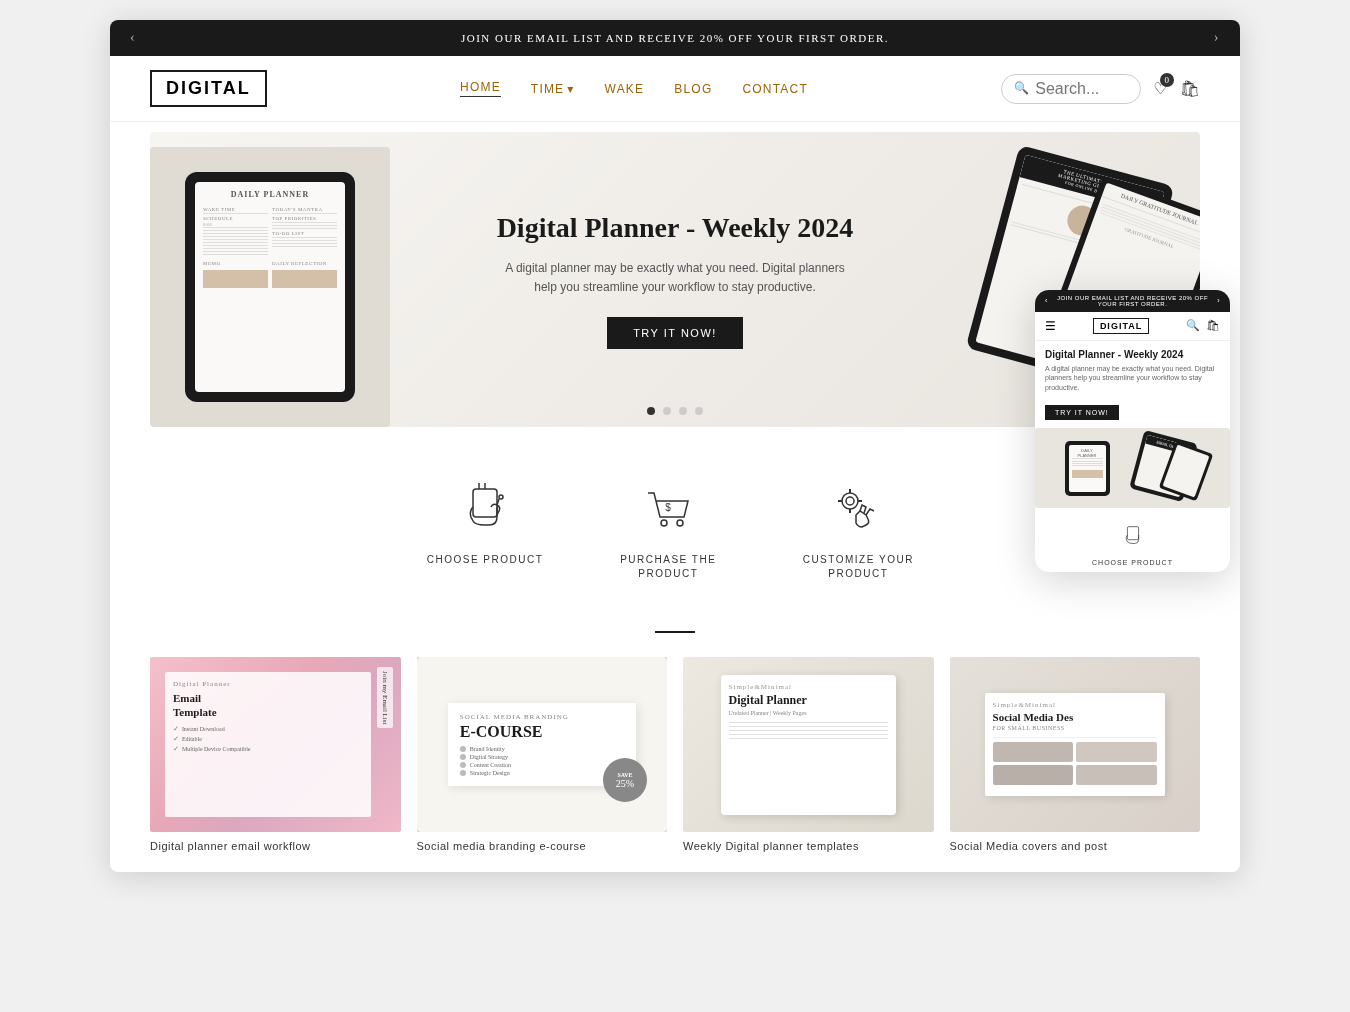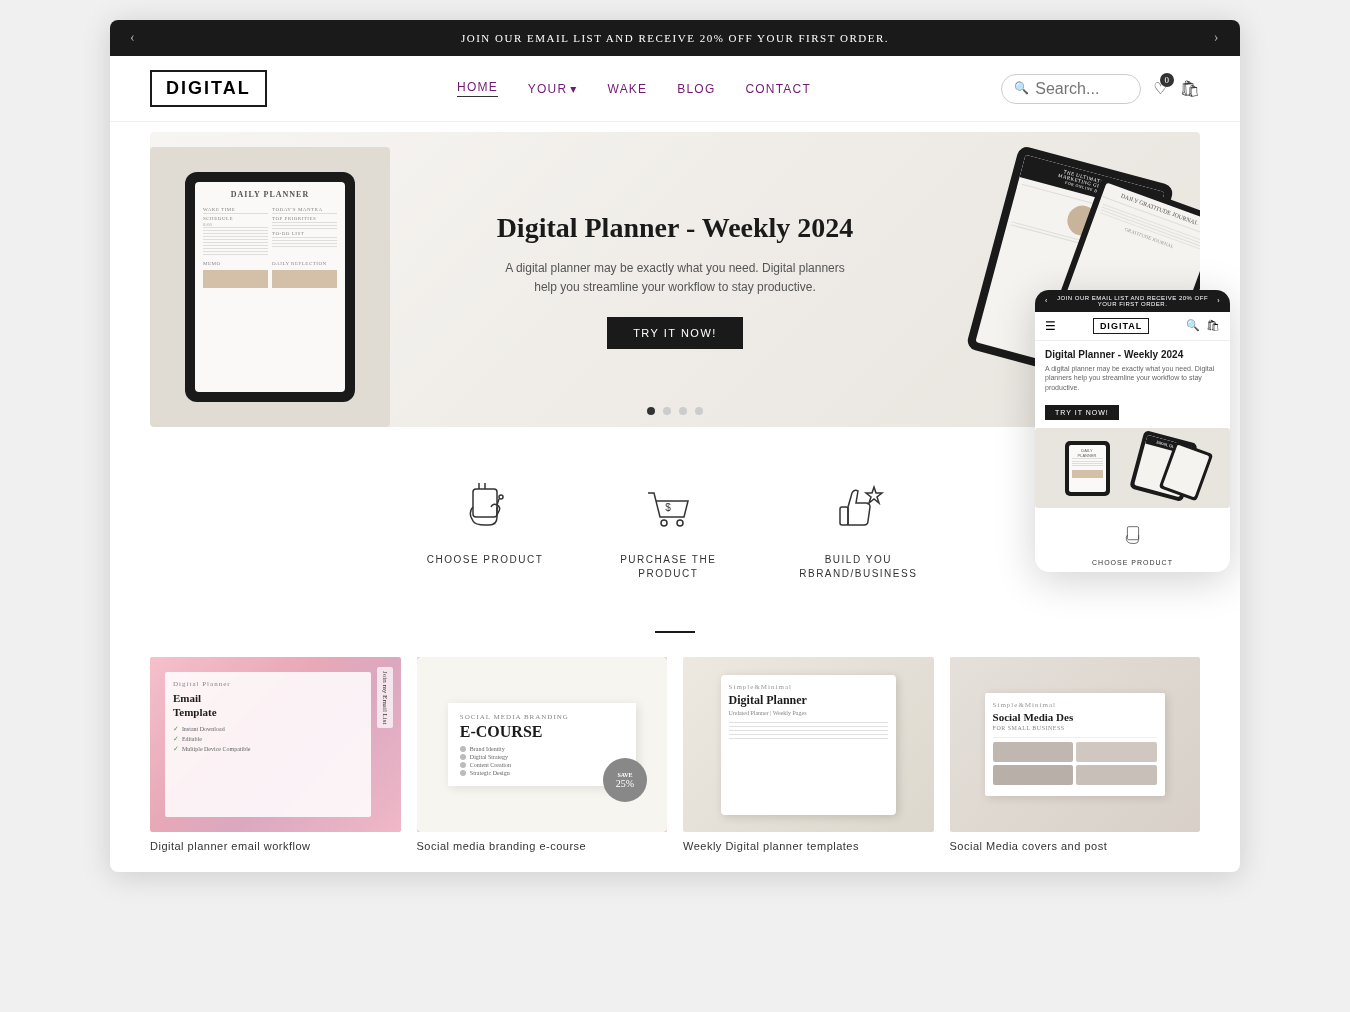--- a/index.html
+++ b/index.html
@@ -57,21 +57,21 @@
     .nav {
       display: flex;
       gap: 30px;
       align-items: center;
       font-size: 12px;
       letter-spacing: 1.2px;
       font-family: Arial, sans-serif;
     }
     .nav a {
       text-decoration: none;
-      color: #701a75;
+      color: #a16207;
       cursor: pointer;
     }
     .nav a.active {
       border-bottom: 1.5px solid #333;
       padding-bottom: 2px;
     }
     .nav .shop-link {
       display: flex;
       align-items: center;
       gap: 3px;
@@ -502,21 +502,21 @@
     <span class="arrow">‹</span>
     <span>JOIN OUR EMAIL LIST AND RECEIVE 20% OFF YOUR FIRST ORDER.</span>
     <span class="arrow">›</span>
   </div>
 
   <div class="header">
     <div class="logo">DIGITAL</div>
     <nav class="nav">
       <a class="active">HOME</a>
       <a class="shop-link">
-        <span>YOUR</span>
+        <span>TIME</span>
         <span>▾</span>
       </a>
       <a>WAKE</a>
       <a>BLOG</a>
       <a>CONTACT</a>
     </nav>
     <div class="header-icons">
       <div class="search-box">
         <span>🔍</span>
         <input type="text" style="border: none; outline: none; font-size: 16px; width: 100px;" placeholder="Search...">
@@ -647,33 +647,39 @@
           <svg viewBox="0 0 60 60" fill="none" stroke="#333" stroke-width="1.5">
             <path d="M10 14 L16 14 L22 38 L46 38 L50 22 L18 22" stroke="#333" stroke-width="1.5" fill="none"></path>
             <circle cx="26" cy="44" r="3" stroke="#333" fill="none"></circle>
             <circle cx="42" cy="44" r="3" stroke="#333" fill="none"></circle>
             <text x="30" y="32" font-size="10" fill="#333" stroke="none" text-anchor="middle" font-family="Arial">$</text>
           </svg>
         </div>
         <div class="step-label">PURCHASE THE PRODUCT</div>
       </div>
 
-
       <div class="step-item">
         <div class="step-icon">
           <svg viewBox="0 0 60 60" fill="none" stroke="#333" stroke-width="1.5">
 
-            <path d="M20 28 L24 14 Q26 10 30 12 L28 24 L38 24 Q42 24 42 28 L40 42 Q40 46 36 46 L20 46 Z" stroke="#333" fill="none"></path>
-            <rect x="12" y="28" width="8" height="18" rx="2" stroke="#333" fill="none"></rect>
-
-            <polygon points="46,8 48,14 54,14 49,18 51,24 46,20 41,24 43,18 38,14 44,14" stroke="#333" fill="none"></polygon>
+            <circle cx="22" cy="22" r="8" stroke="#333" stroke-width="1.5" fill="none"></circle>
+            <circle cx="22" cy="22" r="4" stroke="#333" stroke-width="1.5" fill="none"></circle>
+            <line x1="22" y1="10" x2="22" y2="14" stroke="#333" stroke-width="2"></line>
+            <line x1="22" y1="30" x2="22" y2="34" stroke="#333" stroke-width="2"></line>
+            <line x1="10" y1="22" x2="14" y2="22" stroke="#333" stroke-width="2"></line>
+            <line x1="30" y1="22" x2="34" y2="22" stroke="#333" stroke-width="2"></line>
+
+            <path d="M28 36 L32 32 L38 36 L40 40 Q42 44 38 46 L34 48 Q30 48 28 44 Z" stroke="#333" fill="none"></path>
+            <path d="M32 32 L34 26 L38 28 L36 34" stroke="#333" fill="none"></path>
+            <path d="M38 36 L42 30 L46 32" stroke="#333" fill="none"></path>
           </svg>
         </div>
-        <div class="step-label">BUILD YOU RBRAND/BUSINESS</div>
-      </div>
+        <div class="step-label">CUSTOMIZE YOUR PRODUCT</div>
+      </div>
+
     </div>
 
     <div class="bestsellers-section">
       <div class="section-underline"></div>
 
       <div class="products-grid">
 
         <div class="product-card">
           <div class="product-image-wrap">
             <span class="sale-badge">SALE</span>

